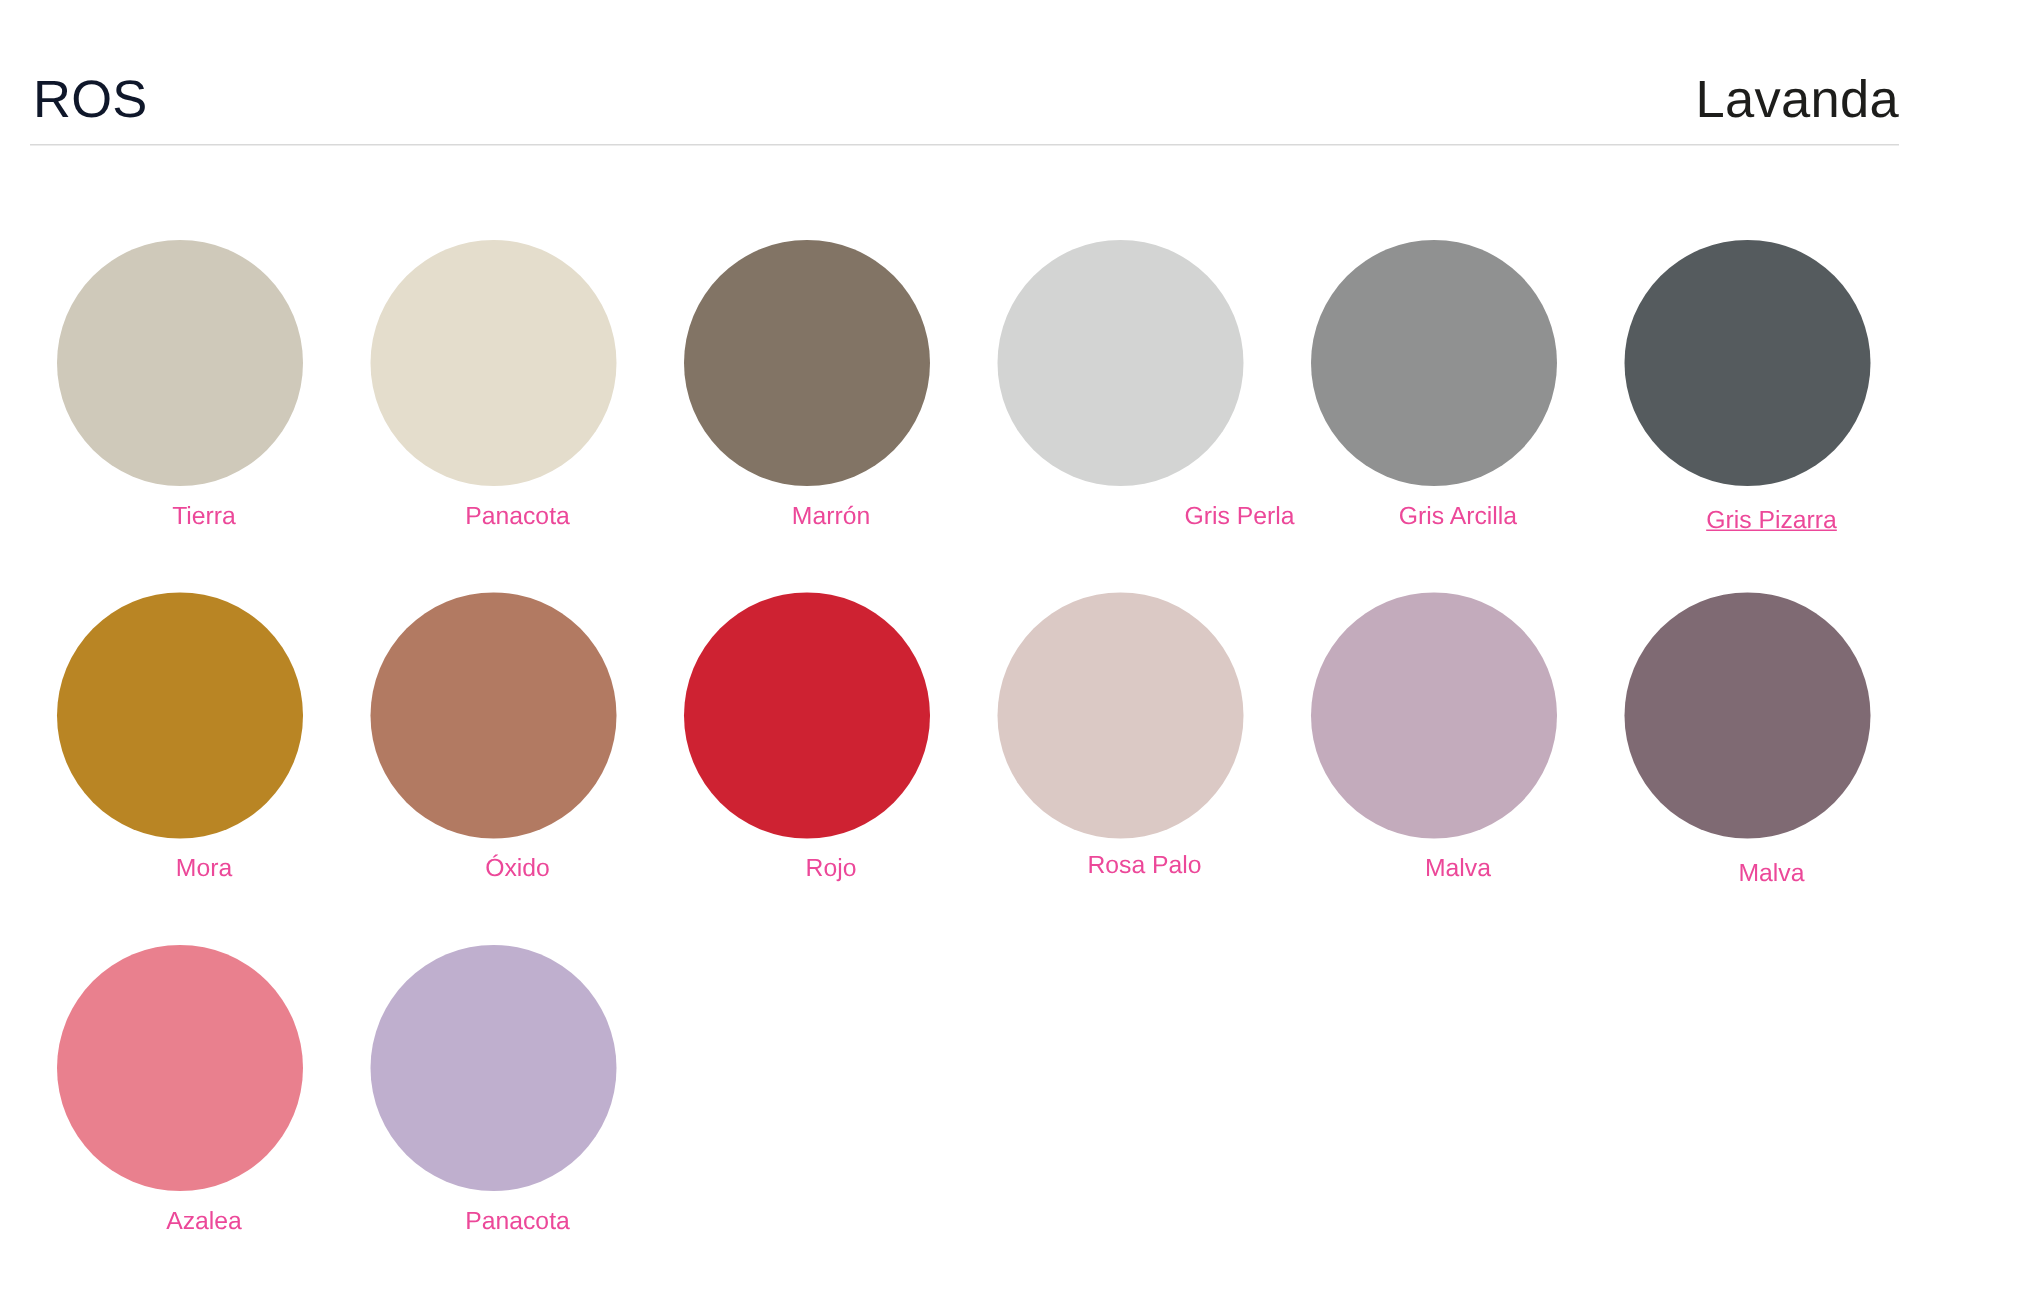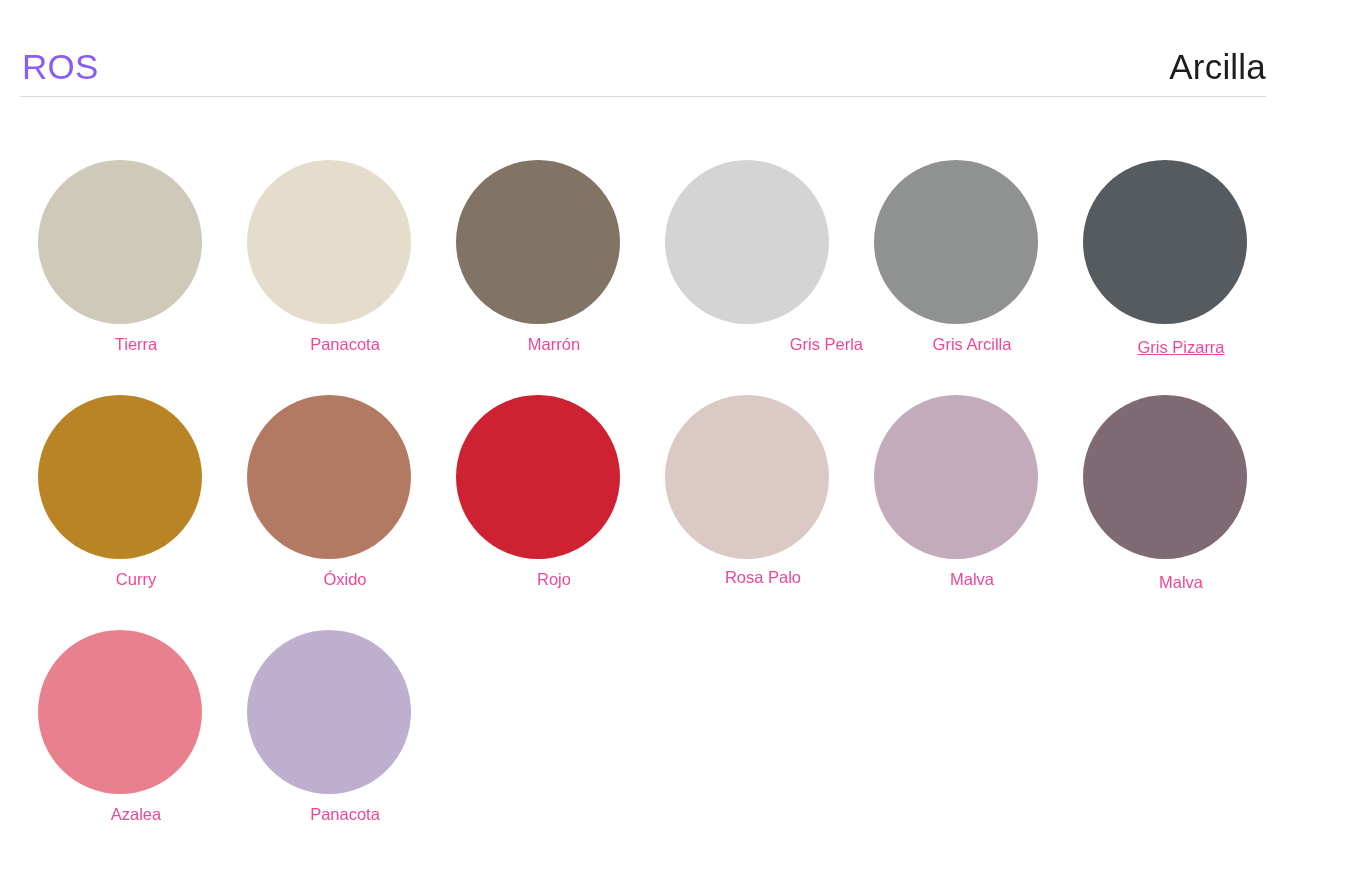--- a/index.html
+++ b/index.html
@@ -27,21 +27,21 @@
     box-sizing: border-box;
   }
   .header-title {
     position: absolute;
     left: 22px;
     top: 46px;
     font-size: 35px;
     font-weight: 400;
     line-height: 42px;
     letter-spacing: 0.2px;
-    color: #8b5cf6;
+    color: #0f172a;
     white-space: nowrap;
   }
   .header-brand {
     position: absolute;
     right: 94px;
     top: 46px;
     font-size: 35px;
     font-weight: 400;
     line-height: 42px;
     letter-spacing: 0.2px;
@@ -93,21 +93,21 @@
     line-height: 20px;
     color: #ec4899;
     white-space: nowrap;
   }
 </style>
 </head>
 <body>
 
 <div class="header">
   <div class="header-title">ROS</div>
-  <div class="header-brand">Arcilla</div>
+  <div class="header-brand">Lavanda</div>
   <div class="header-rule"></div>
 </div>
 
 <div class="palette" id="palette">
     <div class="swatch-row">
       <div class="swatch" style="left: 20px;">
         <div class="swatch-disc" title="Tierra" style="background: rgb(207, 201, 186);"></div>
         <div class="swatch-label" style="top: 236px;">Tierra</div>
       </div>
       <div class="swatch" style="left: 229px;">
@@ -127,21 +127,21 @@
         <div class="swatch-label" style="top: 236px;">Gris Arcilla</div>
       </div>
       <div class="swatch" style="left: 1065px;">
         <div class="swatch-disc" title="Gris Pizarra" style="background: rgb(85, 91, 94);"></div>
         <div class="swatch-label" style="top: 239px; text-decoration: underline;">Gris Pizarra</div>
       </div>
     </div>
     <div class="swatch-row">
       <div class="swatch" style="left: 20px;">
         <div class="swatch-disc" title="Curry" style="background: rgb(185, 133, 36);"></div>
-        <div class="swatch-label" style="top: 236px;">Curry</div>
+        <div class="swatch-label" style="top: 236px;">Mora</div>
       </div>
       <div class="swatch" style="left: 229px;">
         <div class="swatch-disc" title="Óxido" style="background: rgb(178, 122, 98);"></div>
         <div class="swatch-label" style="top: 236px;">Óxido</div>
       </div>
       <div class="swatch" style="left: 438px;">
         <div class="swatch-disc" title="Rojo" style="background: rgb(206, 34, 50);"></div>
         <div class="swatch-label" style="top: 236px;">Rojo</div>
       </div>
       <div class="swatch" style="left: 647px;">

